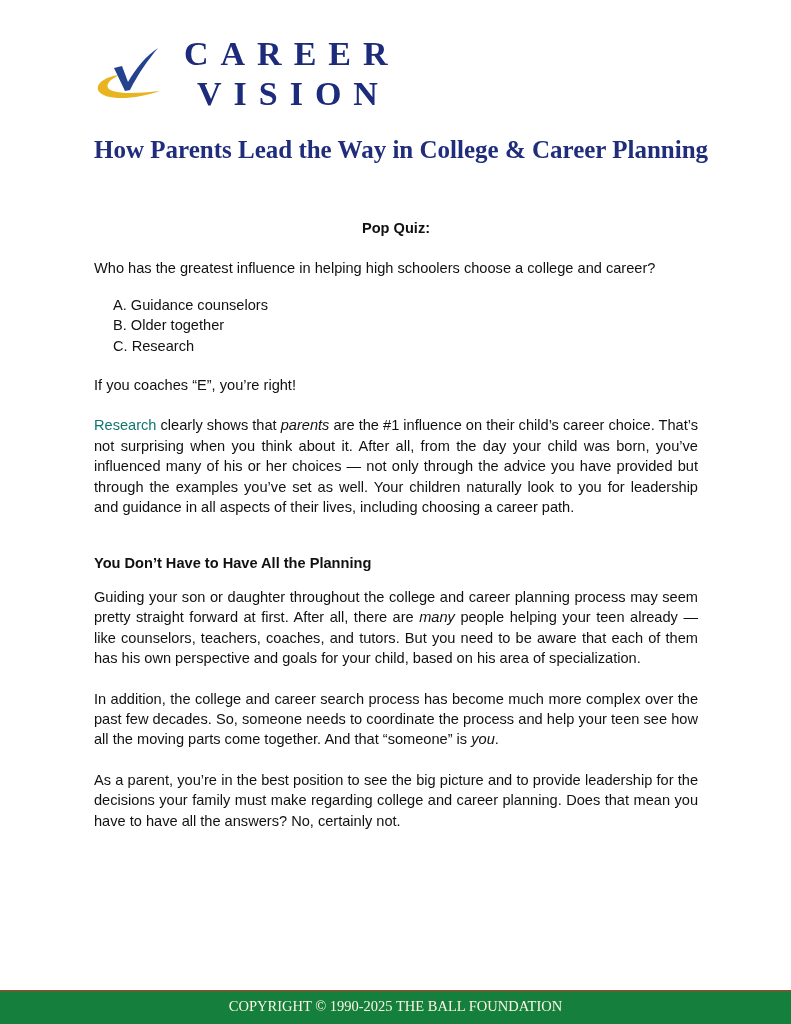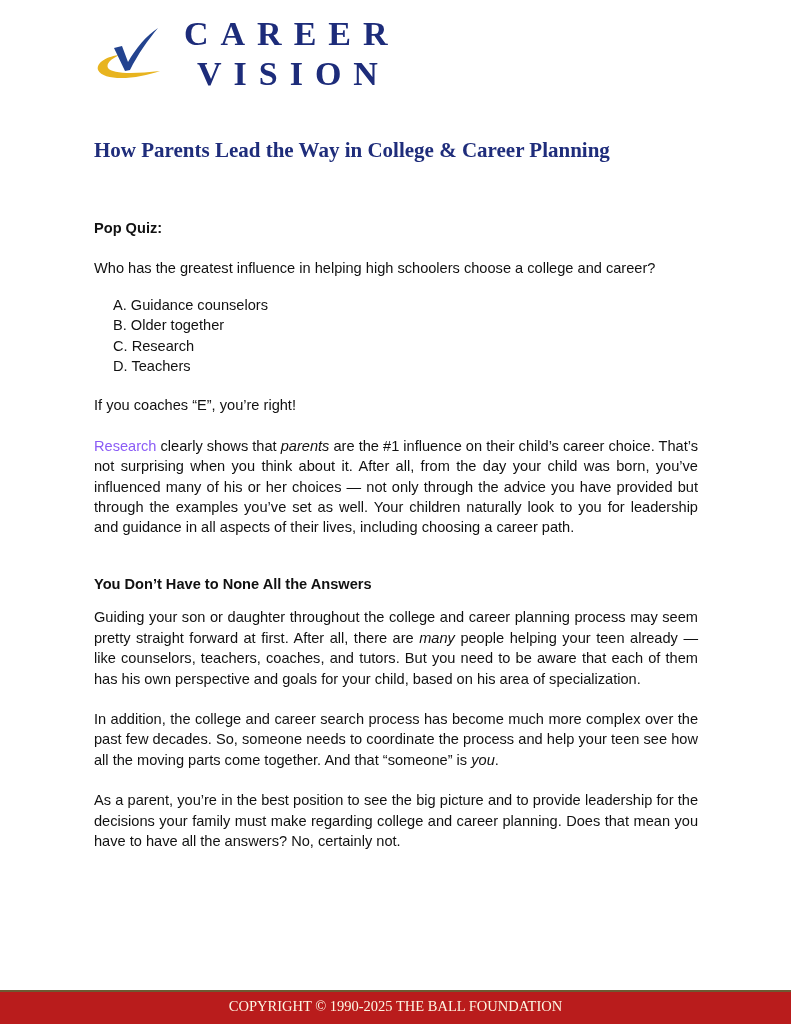--- a/index.html
+++ b/index.html
@@ -11,21 +11,21 @@
       width: 791px;
       height: 1024px;
       position: relative;
       overflow: hidden;
       font-family: "Liberation Sans", sans-serif;
       color: #111111;
     }
     .logo {
       position: absolute;
       left: 92px;
-      top: 14px;
+      top: 34px;
       width: 300px;
       height: 80px;
     }
     .logo-mark {
       position: absolute;
       left: 2px;
       top: 12px;
       width: 68px;
       height: 58px;
     }
@@ -45,58 +45,58 @@
       padding-left: 13px;
     }
     .title {
       position: absolute;
       left: 94px;
       top: 134px;
       width: 620px;
       margin: 0;
       font-family: "Liberation Serif", serif;
       font-weight: bold;
-      font-size: 21px;
+      font-size: 25px;
       line-height: 32px;
       color: #1f2d7b;
     }
     .content {
       position: absolute;
       left: 94px;
       top: 218px;
       width: 604px;
       font-size: 14.6px;
       line-height: 20.4px;
     }
     .content p {
       margin: 0;
     }
     .bold { font-weight: bold; }
     .justify { text-align: justify; }
-    .quiz-label { margin-bottom: 20px !important; }
+    .quiz-label { margin-bottom: 20px !important; text-align: center; }
     .question { margin-bottom: 11px !important; }
     ol.options {
       list-style: none;
       margin: 16px 0 19px 0;
       padding: 0 0 0 19px;
     }
     ol.options li { margin: 0; }
     .answer { margin-bottom: 20px !important; }
-    .link { color: #8b5cf6; }
+    .link { color: #0f766e; }
     .para1 { margin-bottom: 36px !important; }
     .subhead { margin-bottom: 13px !important; }
     .para2 { margin-bottom: 20px !important; }
     .para3 { margin-bottom: 20px !important; }
     .footer {
       position: absolute;
       left: 0;
       top: 990px;
       width: 791px;
       height: 34px;
-      background: #b91c1c;
+      background: #15803d;
       border-top: 2px solid #6e5a32;
       box-sizing: border-box;
       text-align: center;
       font-family: "Liberation Serif", serif;
       font-size: 14.5px;
       color: #fdf6e3;
       line-height: 28px;
     }
   </style>
 </head>
@@ -115,27 +115,26 @@
 
 <h1 class="title">How Parents Lead the Way in College &amp; Career Planning</h1>
 
 <div class="content">
   <p class="bold quiz-label">Pop Quiz:</p>
   <p class="question">Who has the greatest influence in helping high schoolers choose a college and career?</p>
   <ol class="options">
     <li>A. Guidance counselors</li>
     <li>B. Older together</li>
     <li>C. Research</li>
-    <li>D. Teachers</li>
   </ol>
   <p class="answer">If you coaches “E”, you’re right!</p>
 
   <p class="justify para1"><a class="link">Research</a><span> clearly shows that </span><em>parents</em><span> are the #1 influence on their child’s career choice. That’s not surprising when you think about it. After all, from the day your child was born, you’ve influenced many of his or her choices — not only through the advice you have provided but through the examples you’ve set as well. Your children naturally look to you for leadership and guidance in all aspects of their lives, including choosing a career path.</span></p>
 
-  <p class="bold subhead">You Don’t Have to None All the Answers</p>
+  <p class="bold subhead">You Don’t Have to Have All the Planning</p>
 
   <p class="justify para2"><span>Guiding your son or daughter throughout the college and career planning process may seem pretty straight forward at first. After all, there are </span><em>many</em><span> people helping your teen already —like counselors, teachers, coaches, and tutors. But you need to be aware that each of them has his own perspective and goals for your child, based on his area of specialization.</span></p>
 
   <p class="justify para3"><span>In addition, the college and career search process has become much more complex over the past few decades. So, someone needs to coordinate the process and help your teen see how all the moving parts come together. And that “someone” is </span><em>you</em><span>.</span></p>
 
   <p class="justify">As a parent, you’re in the best position to see the big picture and to provide leadership for the decisions your family must make regarding college and career planning. Does that mean you have to have all the answers? No, certainly not.</p>
 </div>
 
 <div class="footer">
   <span>COPYRIGHT © 1990-2025 THE BALL FOUNDATION</span>

